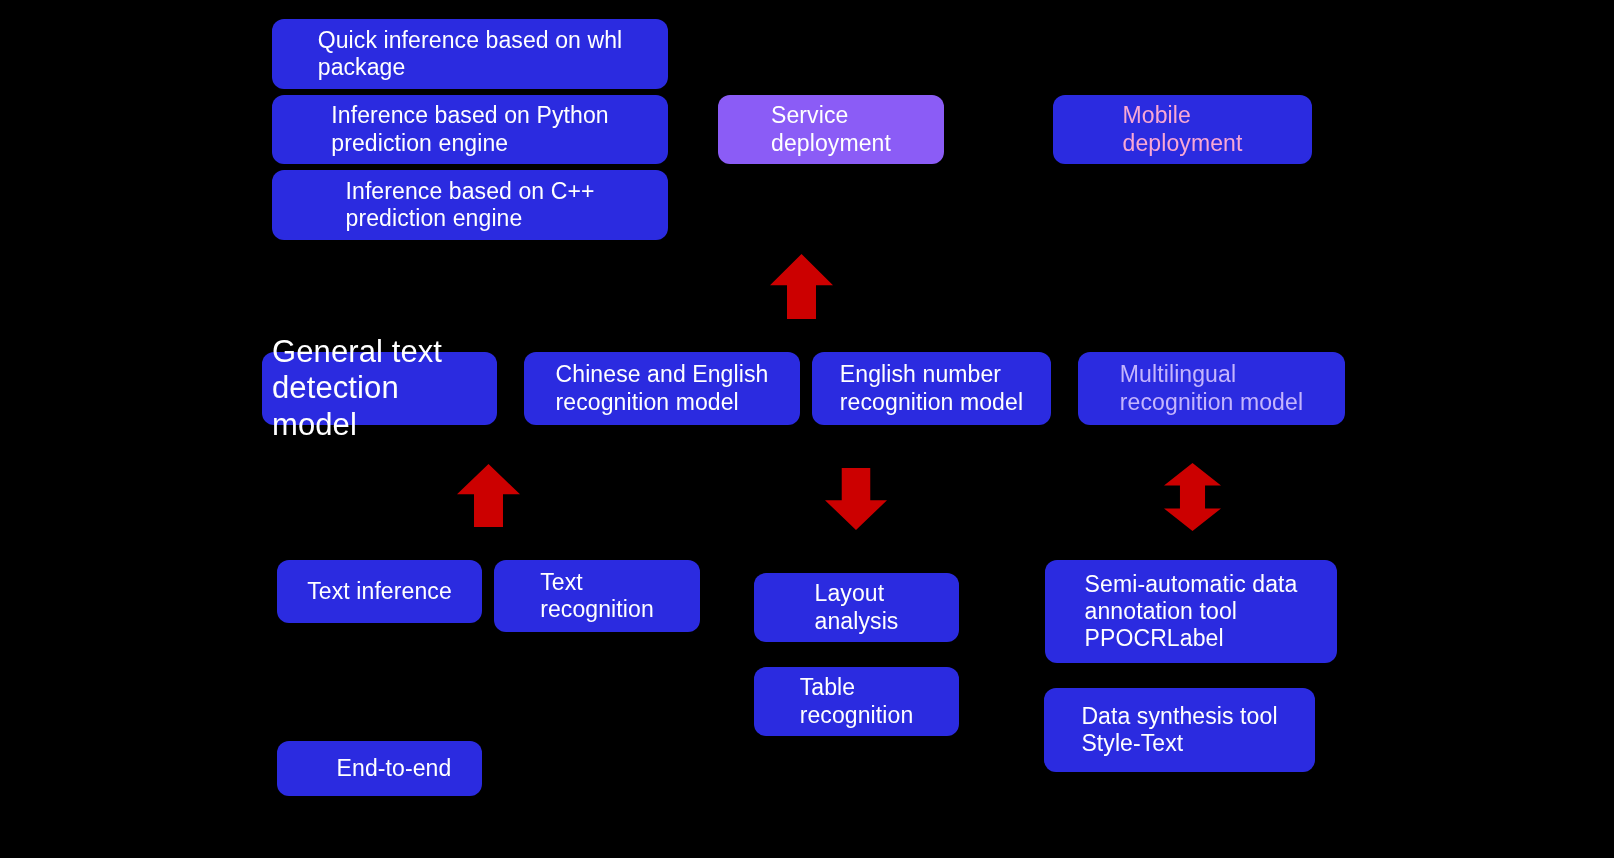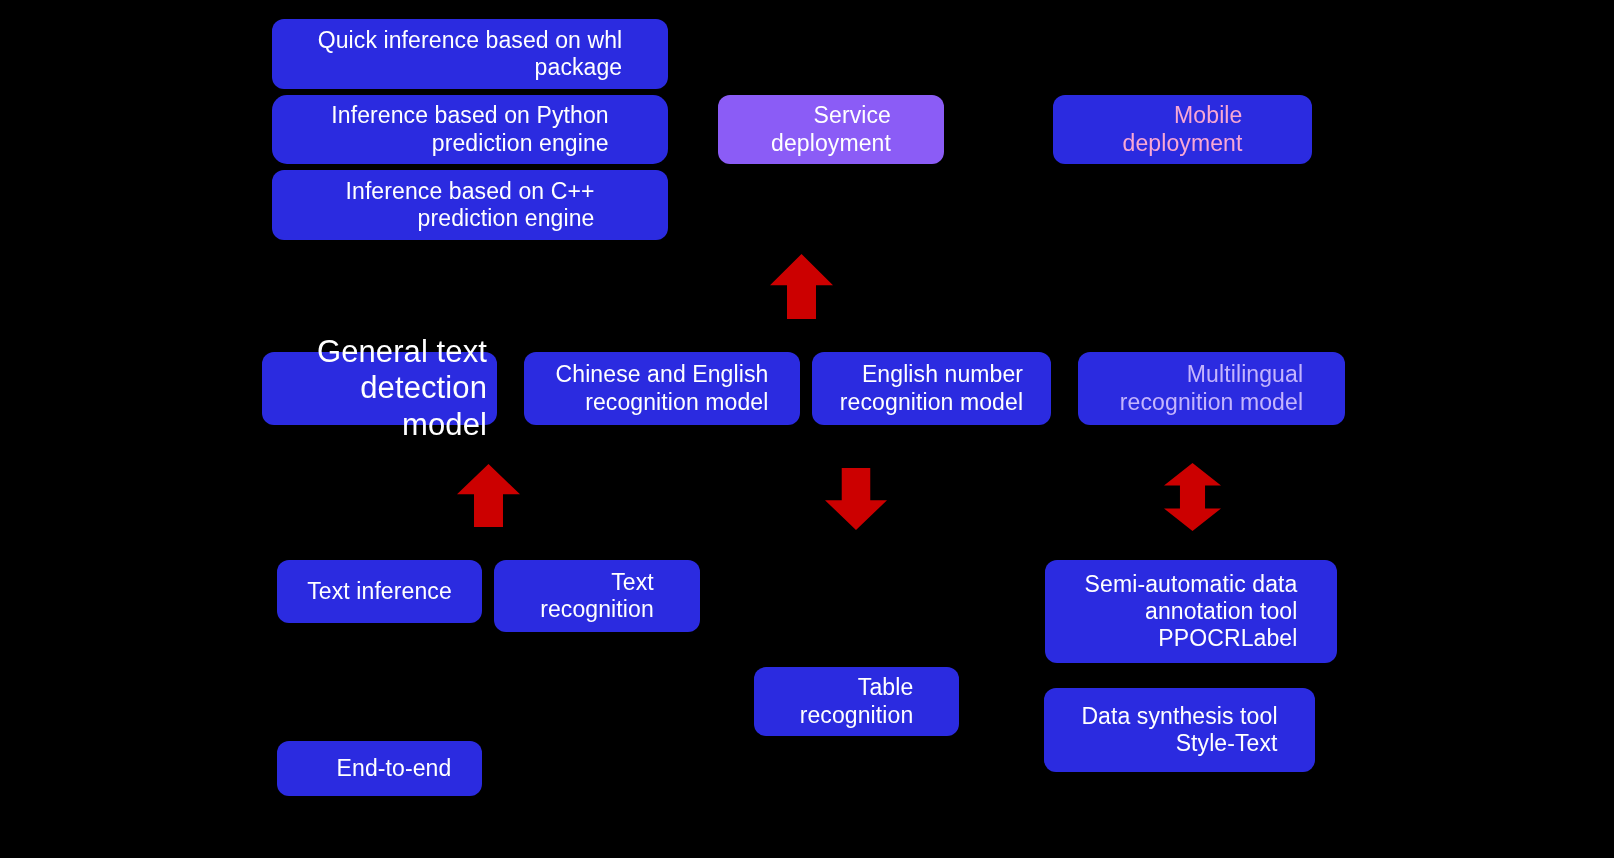--- a/index.html
+++ b/index.html
@@ -20,21 +20,21 @@
   }
   .node {
     position: absolute;
     box-sizing: border-box;
     background: #2b2be0;
     border-radius: 12px;
     color: #ffffff;
     display: flex;
     align-items: center;
     justify-content: center;
-    text-align: right;
+    text-align: left;
     line-height: 1.18;
     font-weight: 400;
     letter-spacing: 0.1px;
     padding: 2px 10px;
     white-space: pre-line;
     -webkit-font-smoothing: antialiased;
   }
   .arrow {
     position: absolute;
   }
@@ -43,40 +43,42 @@
     width: 100%;
     height: 100%;
   }
 </style>
 </head>
 <body>
 
 <div id="canvas" style="width: 1614px; height: 858px; background: rgb(0, 0, 0);">
     <div class="node" style="left: 272px; top: 19px; width: 396px; height: 70px; font-size: 23px; background: rgb(43, 43, 224); color: rgb(255, 255, 255);">Quick inference based on whl
 package</div>
-    <div class="node" style="left: 272px; top: 95px; width: 396px; height: 69px; font-size: 23px; background: rgb(43, 43, 224); color: rgb(255, 255, 255); border-radius: 15px;">Inference based on Python
+    <div class="node" style="left: 272px; top: 95px; width: 396px; height: 69px; font-size: 23px; background: rgb(43, 43, 224); color: rgb(255, 255, 255);">Inference based on Python
 prediction engine</div>
     <div class="node" style="left: 272px; top: 170px; width: 396px; height: 70px; font-size: 23px; background: rgb(43, 43, 224); color: rgb(255, 255, 255);">Inference based on C++
 prediction engine</div>
     <div class="node" style="left: 718px; top: 95px; width: 226px; height: 69px; font-size: 23px; background: #8b5cf6; color: rgb(255, 255, 255);">Service
 deployment</div>
     <div class="node" style="left: 1053px; top: 95px; width: 259px; height: 69px; font-size: 23px; background: rgb(43, 43, 224); color: #f9a8d4;">Mobile
 deployment</div>
     <div class="node" style="left: 262px; top: 352px; width: 235px; height: 73px; font-size: 31px; background: rgb(43, 43, 224); color: rgb(255, 255, 255);">General text
 detection model</div>
     <div class="node" style="left: 524px; top: 352px; width: 276px; height: 73px; font-size: 23px; background: rgb(43, 43, 224); color: rgb(255, 255, 255);">Chinese and English
 recognition model</div>
     <div class="node" style="left: 812px; top: 352px; width: 239px; height: 73px; font-size: 23px; background: rgb(43, 43, 224); color: rgb(255, 255, 255);">English number
 recognition model</div>
     <div class="node" style="left: 1078px; top: 352px; width: 267px; height: 73px; font-size: 23px; background: rgb(43, 43, 224); color: #c4b5fd;">Multilingual
 recognition model</div>
     <div class="node" style="left: 277px; top: 560px; width: 205px; height: 63px; font-size: 23px; background: rgb(43, 43, 224); color: rgb(255, 255, 255);">Text inference</div>
     <div class="node" style="left: 494px; top: 560px; width: 206px; height: 72px; font-size: 23px; background: rgb(43, 43, 224); color: rgb(255, 255, 255);">Text
 recognition</div>
     <div class="node" style="left: 277px; top: 741px; width: 205px; height: 55px; font-size: 23px; background: rgb(43, 43, 224); color: rgb(255, 255, 255); padding-left: 39px;">End-to-end</div>
+    <div class="node" style="left: 754px; top: 573px; width: 205px; height: 69px; font-size: 23px; background: rgb(43, 43, 224); color: rgb(255, 255, 255);">Layout
+analysis</div>
     <div class="node" style="left: 754px; top: 667px; width: 205px; height: 69px; font-size: 23px; background: rgb(43, 43, 224); color: rgb(255, 255, 255);">Table
 recognition</div>
     <div class="node" style="left: 1045px; top: 560px; width: 292px; height: 103px; font-size: 23px; background: rgb(43, 43, 224); color: rgb(255, 255, 255);">Semi-automatic data
 annotation tool
 PPOCRLabel</div>
     <div class="node" style="left: 1044px; top: 688px; width: 271px; height: 84px; font-size: 23px; background: rgb(43, 43, 224); color: rgb(255, 255, 255);">Data synthesis tool
 Style-Text</div>
     <div class="arrow" style="left: 770px; top: 254px; width: 63px; height: 65px;">
       <svg viewBox="0 0 100 100" preserveAspectRatio="none">
         <polygon points="50,0 100,48 73,48 73,100 27,100 27,48 0,48" fill="#cc0000"></polygon>

